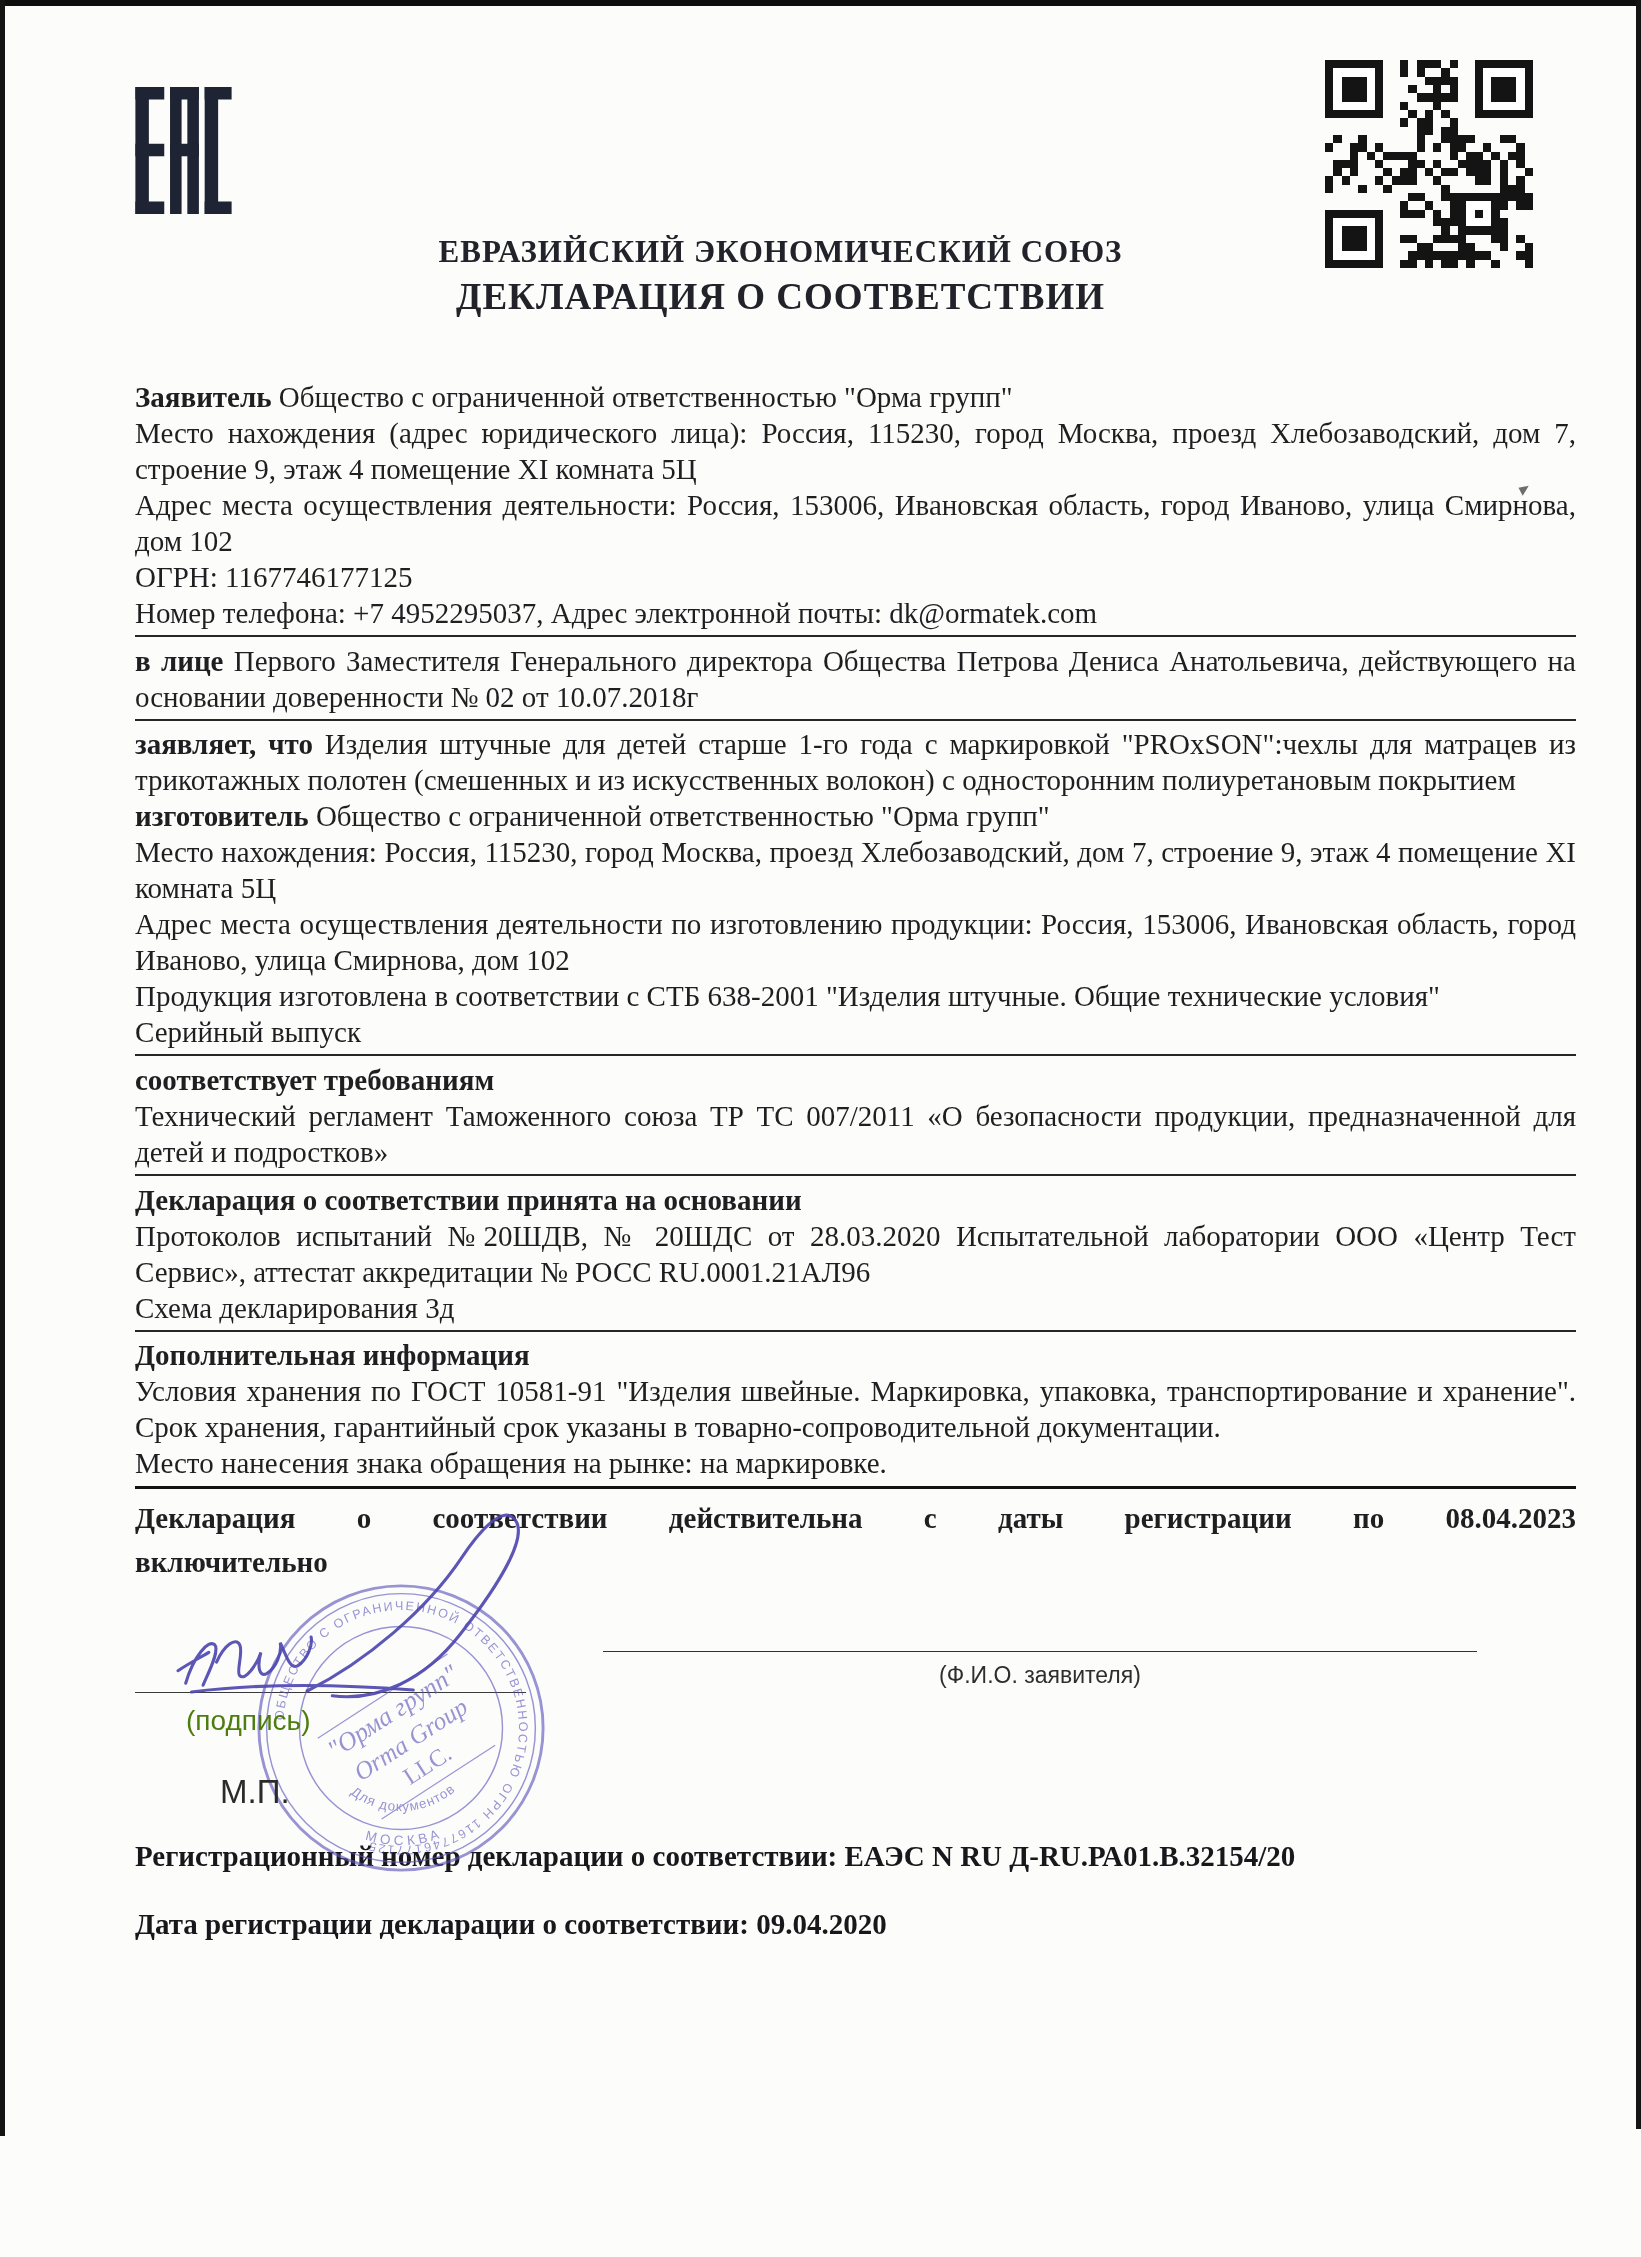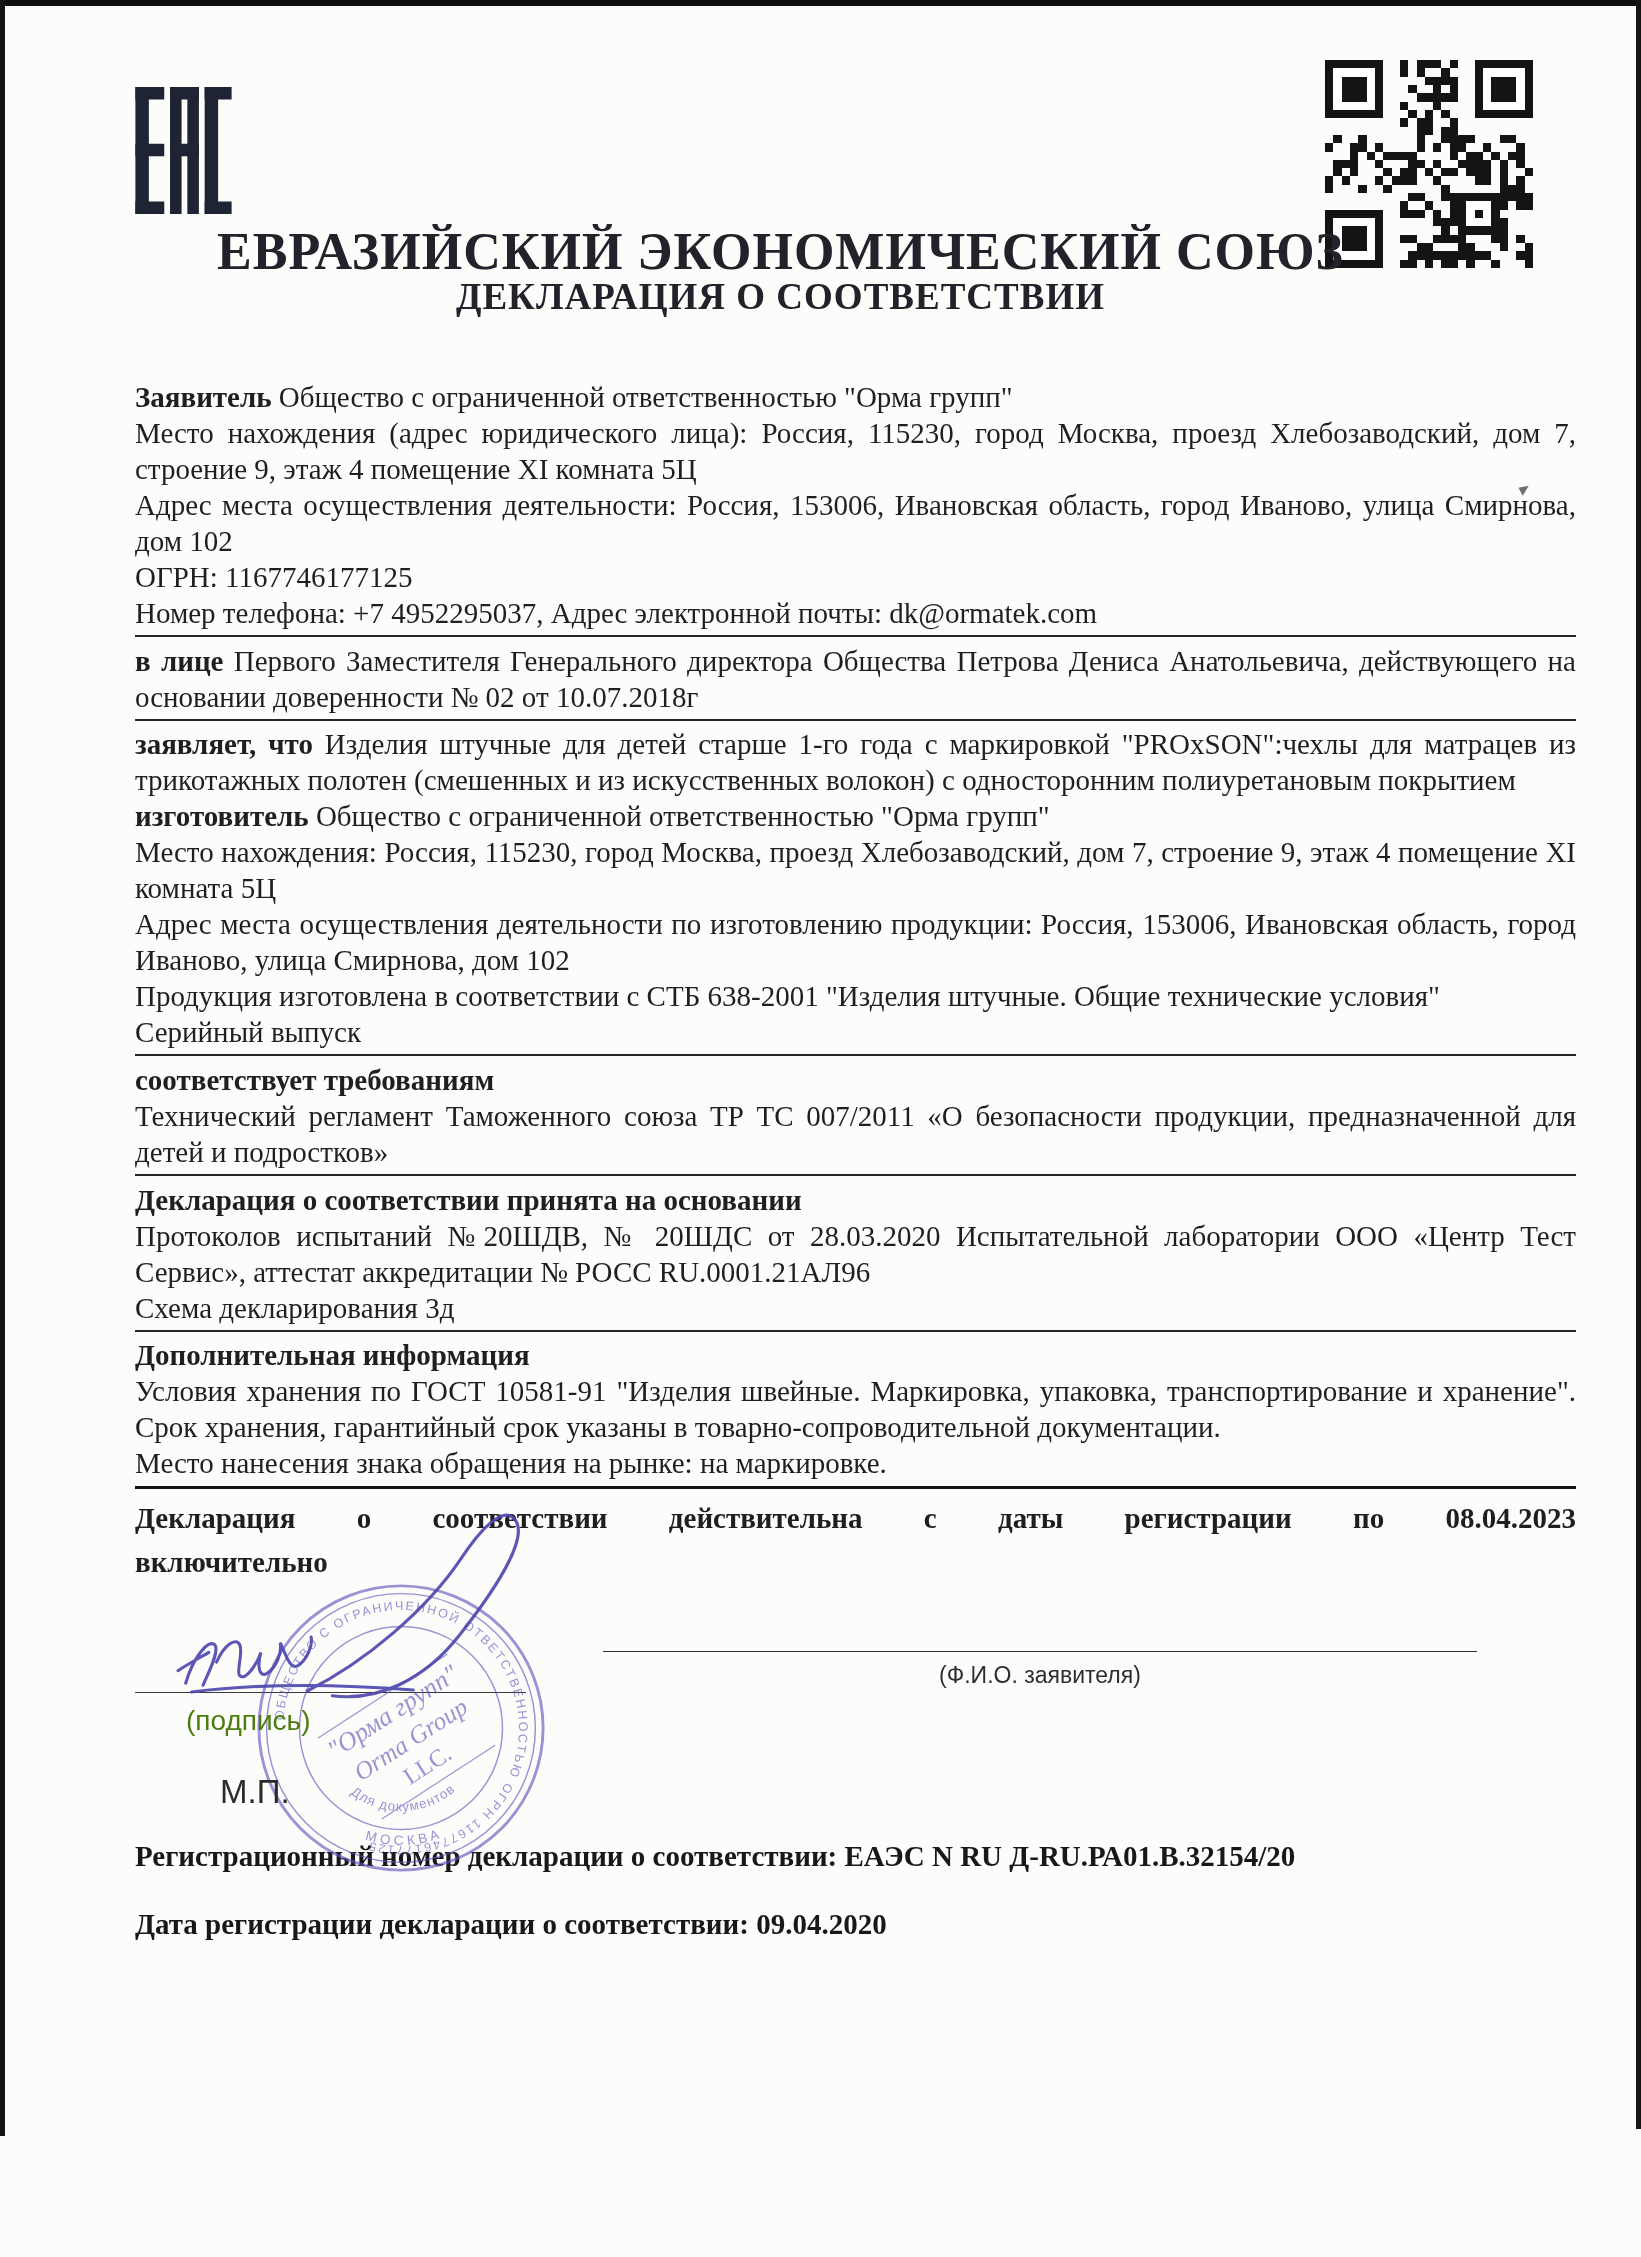--- a/index.html
+++ b/index.html
@@ -9,21 +9,21 @@
   .edge-top{position:absolute;left:0;top:0;width:1641px;height:5.8px;background:#0e0e0e;}
   .edge-left{position:absolute;left:0;top:0;width:4.8px;height:2136px;background:#141414;}
   .edge-right{position:absolute;right:0;top:0;width:4.8px;height:2129px;background:#141414;}
   
   .eac{position:absolute;left:135px;top:87px;}
   
   .qr{position:absolute;left:1325px;top:60px;width:208px;height:208px;}
   
   .title{position:absolute;left:126px;top:228px;width:1309px;text-align:center;
          font-weight:bold;color:#22222a;letter-spacing:1px;}
-  .title .t1{font-size:52px;line-height:47px;}
+  .title .t1{font-size:31px;line-height:47px;}
   .title .t2{font-size:37px;line-height:44px;}
   
   .content{position:absolute;left:135px;top:355px;width:1441px;font-size:29px;line-height:36px;margin-top:24px;}
   .content p{margin:0;}
   .jp{text-align:justify;}
   b{font-weight:bold;}
   .rule{border-top:2.9px solid #262626;margin:3.9px 0 5.8px;}
   .rule-thick{border-top:3.9px solid #131313;margin:4.8px 0 6.8px;}
   .tnved-label{font-size:30px;}
   .vfull{font-weight:bold;font-size:29px;line-height:44px;text-align:justify;text-align-last:justify;}

